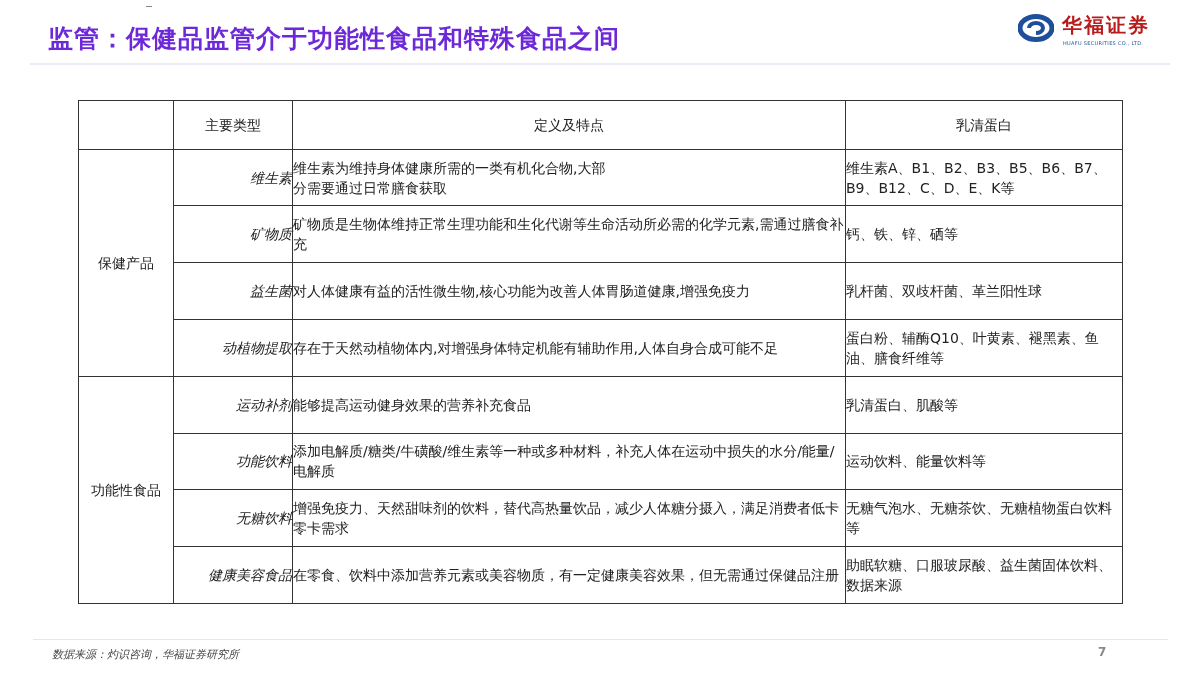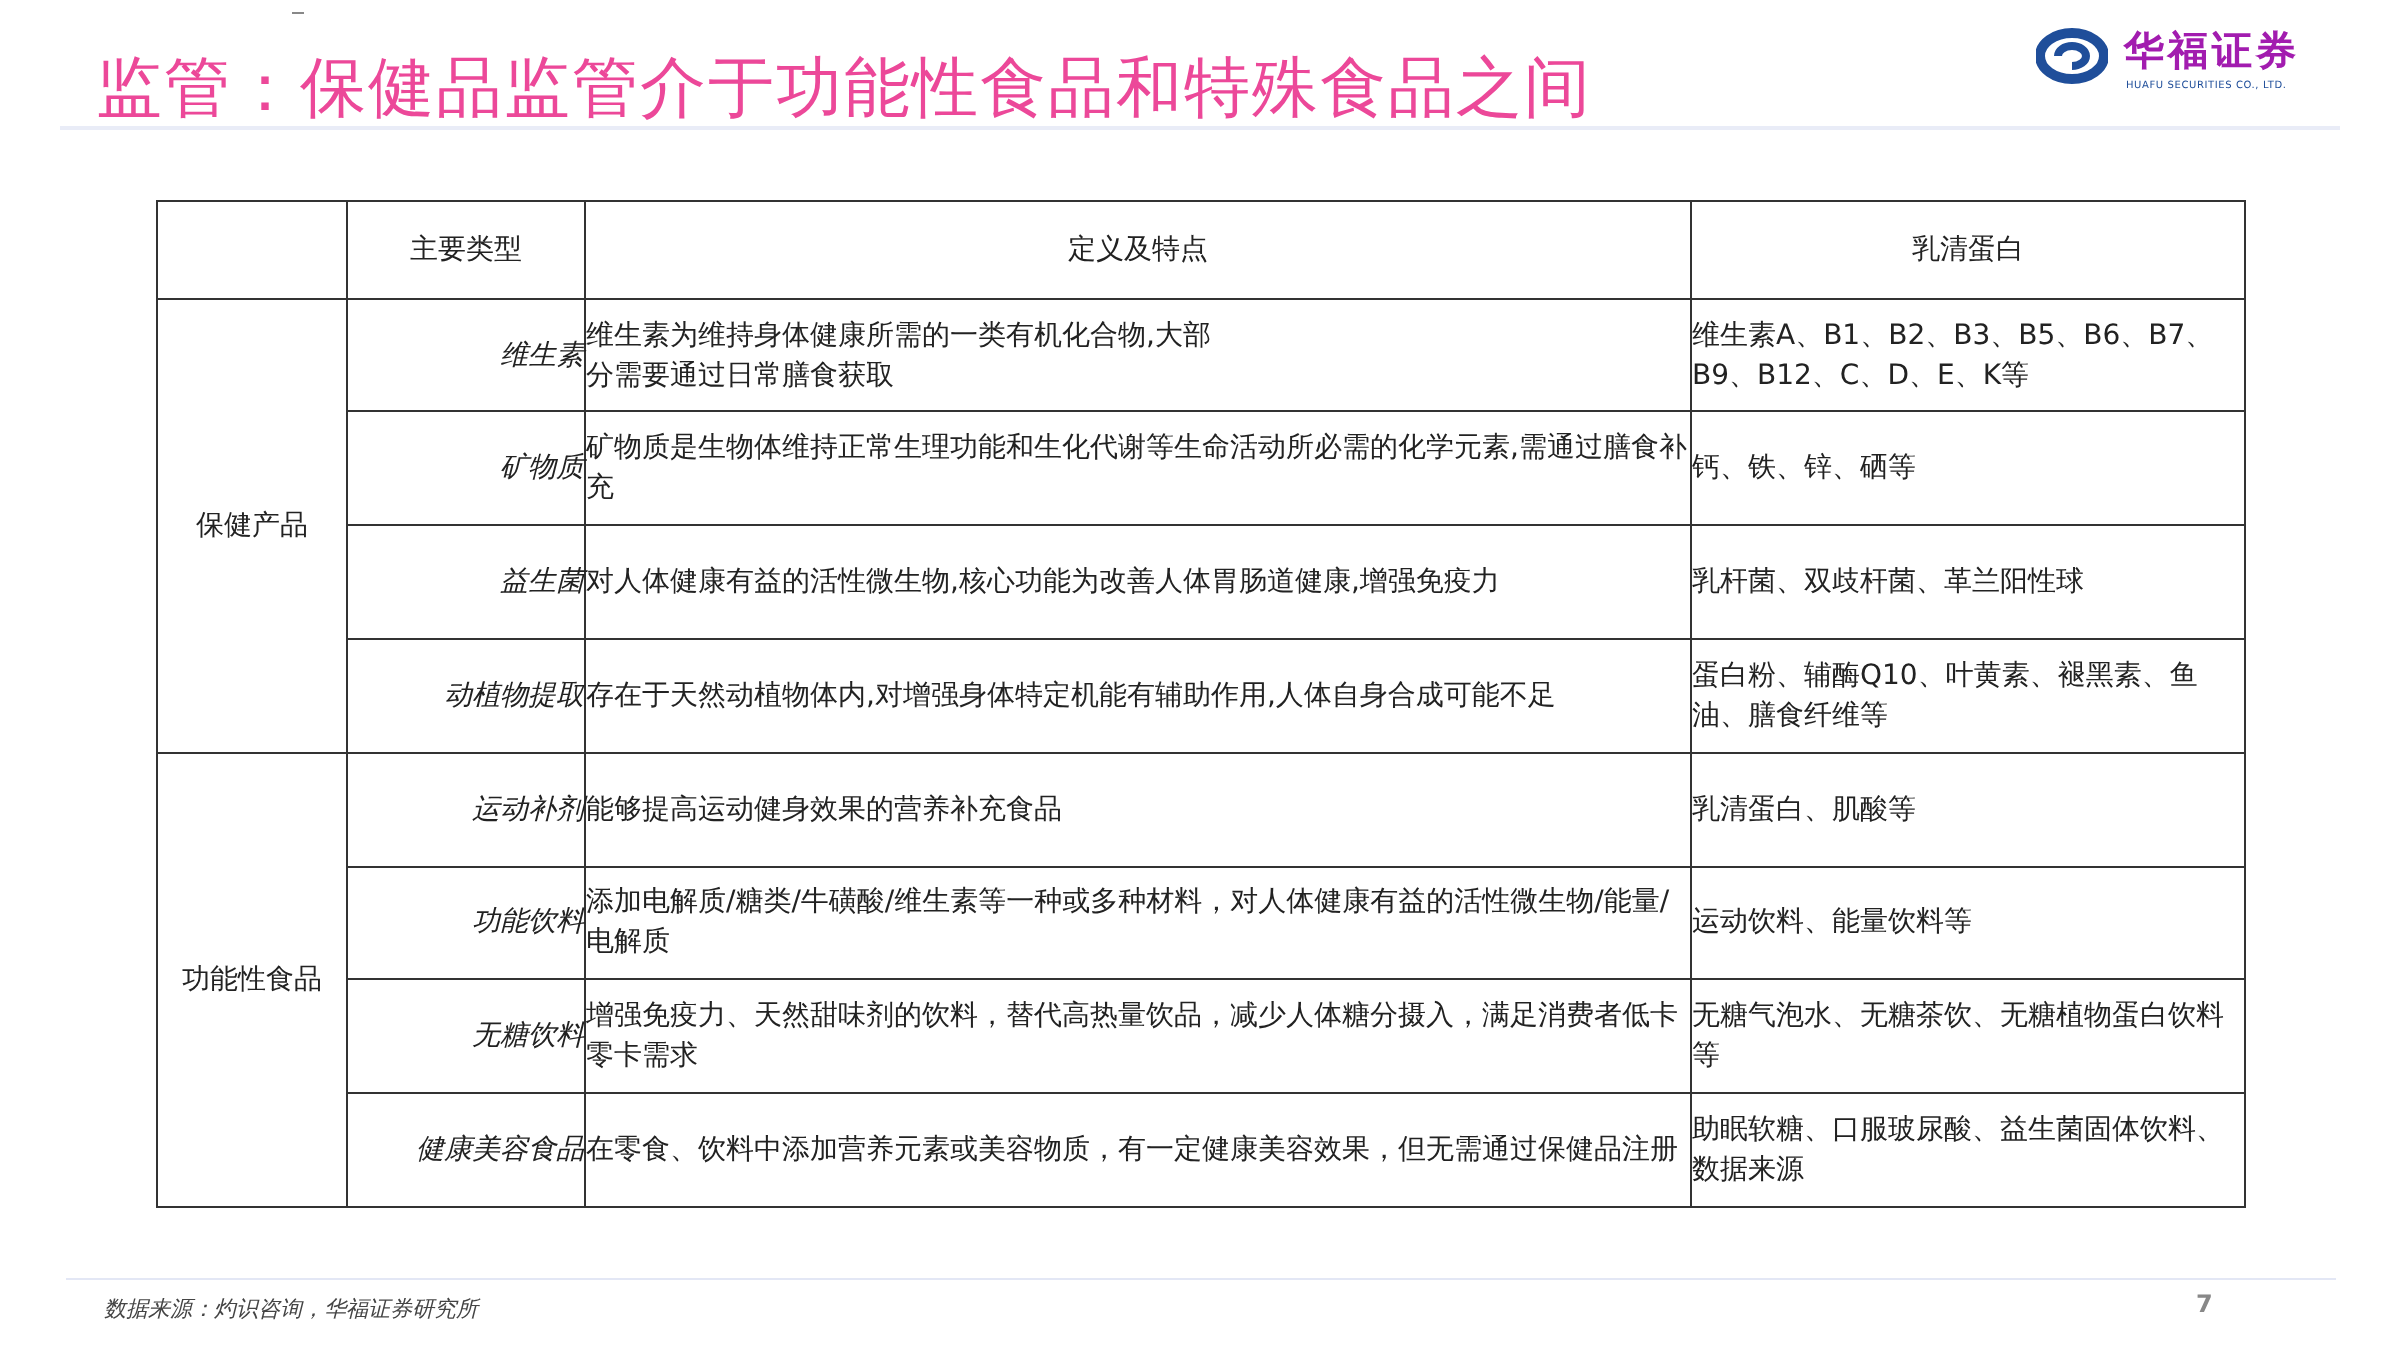--- a/index.html
+++ b/index.html
@@ -1,24 +1,24 @@
 <!DOCTYPE html>
 <html><head>
 <meta charset="utf-8">
 <style>
   html, body { margin:0; padding:0; }
   body { width:1200px; height:675px; background:#ffffff; position:relative; overflow:hidden;
          font-family:"DejaVu Sans", "Liberation Sans", sans-serif; color:#1a1a1a; }
   .top-mark { position:absolute; left:146px; top:6px; width:6px; height:1px; background:#888; }
-  .title { position:absolute; left:48px; top:22px; font-size:33px; font-weight:normal; color:#ec4899;
+  .title { position:absolute; left:48px; top:22px; font-size:25px; font-weight:bold; color:#6d28d9;
            letter-spacing:1px; white-space:nowrap; }
   .title-rule { position:absolute; left:30px; top:63px; width:1140px; height:2px; background:#e9ecf7; }
   .logo { position:absolute; left:1018px; top:10px; width:150px; height:44px; }
   .logo-mark { position:absolute; left:0; top:4px; width:36px; height:28px; }
-  .logo-cn { position:absolute; left:44px; top:2px; font-size:20px; font-weight:bold; color:#a21caf;
+  .logo-cn { position:absolute; left:44px; top:2px; font-size:20px; font-weight:bold; color:#b91c1c;
              font-family:"DejaVu Serif", serif; letter-spacing:2px; white-space:nowrap; }
   .logo-en { position:absolute; left:45px; top:30px; font-size:5px; color:#1f4e9a; white-space:nowrap; letter-spacing:0.3px; }
 
   table.main { position:absolute; left:78px; top:100px; width:1044px; height:504px;
                border-collapse:collapse; table-layout:fixed;border-radius:11px; }
   table.main td, table.main th { border:1.5px solid #333; font-size:14px; font-weight:normal;
                color:#222; line-height:20px; padding:0; vertical-align:middle; }
   table.main th { text-align:center; height:47px; }
   td.cat { text-align:center;margin-left:48px; }
   td.type { text-align:right;font-style:italic; }
@@ -83,21 +83,21 @@
   </tr>
 
   <tr class="r">
     <td class="cat" rowspan="4">功能性食品</td>
     <td class="type">运动补剂</td>
     <td class="def">能够提高运动健身效果的营养补充食品</td>
     <td class="prod">乳清蛋白、肌酸等</td>
   </tr>
   <tr class="r">
     <td class="type">功能饮料</td>
-    <td class="def">添加电解质/糖类/牛磺酸/维生素等一种或多种材料，对人体健康有益的活性微生物/能量/电解质</td>
+    <td class="def">添加电解质/糖类/牛磺酸/维生素等一种或多种材料，补充人体在运动中损失的水分/能量/电解质</td>
     <td class="prod">运动饮料、能量饮料等</td>
   </tr>
   <tr class="r">
     <td class="type">无糖饮料</td>
     <td class="def">增强免疫力、天然甜味剂的饮料，替代高热量饮品，减少人体糖分摄入，满足消费者低卡零卡需求</td>
     <td class="prod">无糖气泡水、无糖茶饮、无糖植物蛋白饮料等</td>
   </tr>
   <tr class="r">
     <td class="type">健康美容食品</td>
     <td class="def">在零食、饮料中添加营养元素或美容物质，有一定健康美容效果，但无需通过保健品注册</td>

